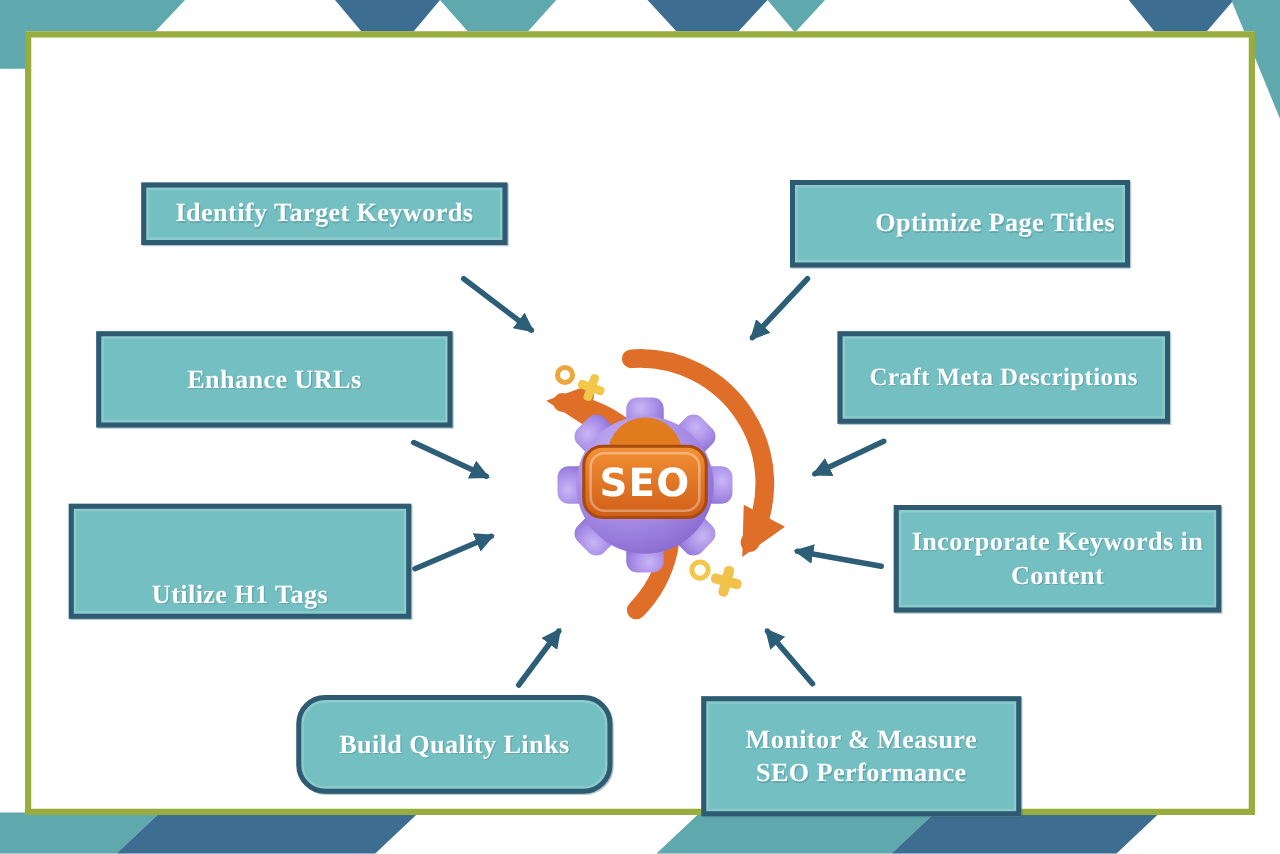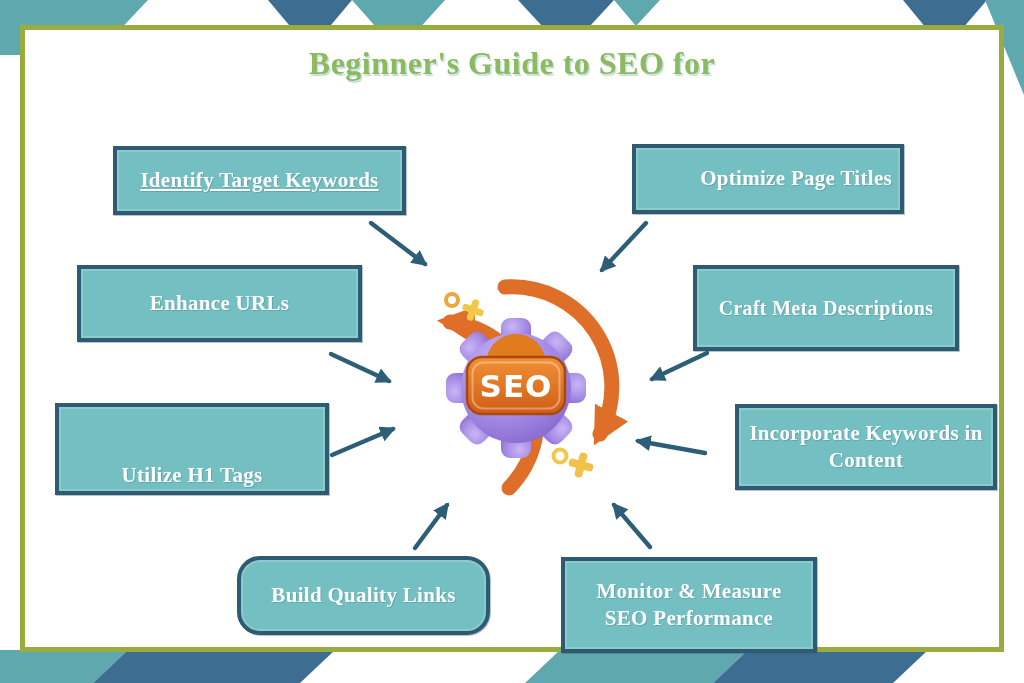--- a/index.html
+++ b/index.html
@@ -23,26 +23,26 @@
   .node{
     position:absolute;box-sizing:border-box;
     background:#74bfc1;border:4px solid #2e5b71;
     box-shadow:inset 0 0 0 2px rgba(255,255,255,.18), 1px 1px 0 rgba(46,91,113,.35);
     color:#ffffff;font-weight:bold;font-size:21px;line-height:1.3;
     display:flex;align-items:center;justify-content:center;text-align:center;
     padding:2px 8px;letter-spacing:.3px;
     text-shadow:1px 1px 0 rgba(46,91,113,.25);
   }
   .one-line{white-space:nowrap;}
-  .n1{left:113px;top:146px;width:293px;height:69px;text-decoration:underline;}
+  .n1{left:113px;top:146px;width:293px;height:50px;}
   .n2{left:632px;top:144px;width:272px;height:70px;justify-content:flex-end;}
   .n3{left:77px; top:265px;width:285px;height:77px;}
-  .n4{left:693px;top:265px;width:266px;height:86px;font-size:20px;}
+  .n4{left:670px;top:265px;width:266px;height:74px;font-size:20px;}
   .n5{left:55px; top:403px;width:274px;height:92px;align-items:flex-end;}
-  .n6{left:715px;top:404px;width:262px;height:86px;margin-left:20px;}
+  .n6{left:715px;top:404px;width:262px;height:86px;}
   .n7{left:237px;top:556px;width:253px;height:79px;border-radius:23px;}
   .n8{left:561px;top:557px;width:256px;height:96px;}
   .overlay{position:absolute;left:0;top:0;width:1024px;height:683px;pointer-events:none;}
   .badge-text{
     font-family:"DejaVu Sans","Liberation Sans",sans-serif;
     font-weight:bold;font-size:31px;fill:#ffffff;letter-spacing:1px;
   }
 </style>
 </head>
 <body>
@@ -61,21 +61,20 @@
     <polygon points="0,650 128,650 93,683 0,683" fill="#5fa8ae"></polygon>
     <polygon points="128,650 335,650 300,683 93,683" fill="#3d6d90"></polygon>
     <polygon points="560,650 748,650 713,683 525,683" fill="#5fa8ae"></polygon>
     <polygon points="748,650 928,650 893,683 713,683" fill="#3d6d90"></polygon>
   </g>
 </svg>
 
 <div class="card"></div>
 
 <h1 class="title" style="margin:0;">
-  <span>Beginner's Guide to SEO for</span>
 </h1>
 
 <svg class="overlay" viewBox="0 0 1024 683" aria-hidden="true">
   <defs>
     <marker id="ah" viewBox="0 0 10 10" refX="8" refY="5" markerWidth="3.6" markerHeight="3.6" orient="auto-start-reverse">
       <path d="M0,0 L10,5 L0,10 z" fill="#2d5e77"></path>
     </marker>
     <marker id="oah" viewBox="0 0 10 10" refX="6.5" refY="5" markerWidth="2.5" markerHeight="2.5" orient="auto-start-reverse">
       <path d="M0,0 L10,5 L0,10 z" fill="#df6e28"></path>
     </marker>

